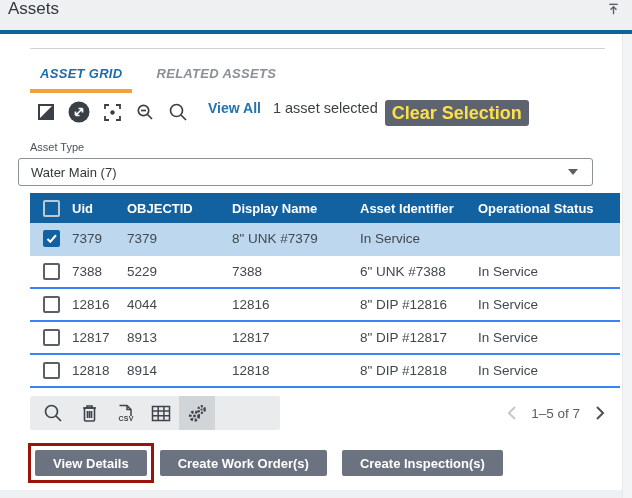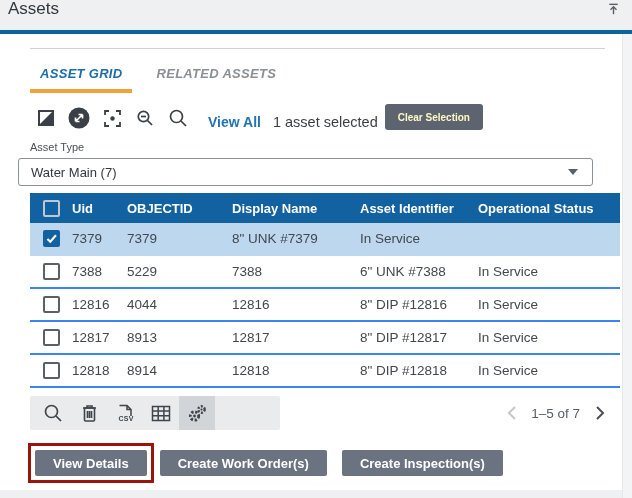--- a/index.html
+++ b/index.html
@@ -31,27 +31,27 @@
   .tab {
     height:33px; padding:6px 10px 0 10px; font-size:13px; font-weight:bold;
     letter-spacing:.3px; color:#8a9096; cursor:pointer; position:relative; margin-right:14px;
   }
   .tab.active { color:#1b6ca8; }
   .tab.active::after {
     content:""; position:absolute; left:0; right:0; bottom:0; height:4px; background:#f0a23b;
   }
 
   
-  .map-toolbar { display:flex; align-items:flex-end; margin:7px 0 0 34px; height:30px; }
+  .map-toolbar { display:flex; align-items:flex-start; margin:7px 0 0 34px; height:30px; }
   .tool-ic { width:24px; height:24px; display:flex; align-items:center; justify-content:center; cursor:pointer; margin-right:9px; }
   .view-all { margin-left:9px; font-size:14px; font-weight:bold; color:#2273af; cursor:pointer; }
   .sel-status { margin-left:12px; font-size:14.5px; color:#3a3f44; }
   .btn-clear {
-    margin-left:7px; height:26px; padding:0 13px; background:#5d6470; color:#fef9c3;
-    font-size:10px; font-weight:bold; border:none; border-radius:3px; cursor:pointer;
+    margin-left:7px; height:26px; padding:0 7px; background:#5d6470; color:#fde047;
+    font-size:18px; font-weight:bold; border:none; border-radius:3px; cursor:pointer;
     font-family:"Liberation Sans", sans-serif;
   }
 
   
   .field-label { margin:11px 0 0 30px; font-size:11px; color:#4b5257; }
   .select {
     margin:5px 0 0 18px; width:575px; height:28px; border:1px solid #8b9196; border-radius:3px;
     background:#fff; display:flex; align-items:center; justify-content:space-between;
     padding:0 14px 0 12px; cursor:pointer;
   }

